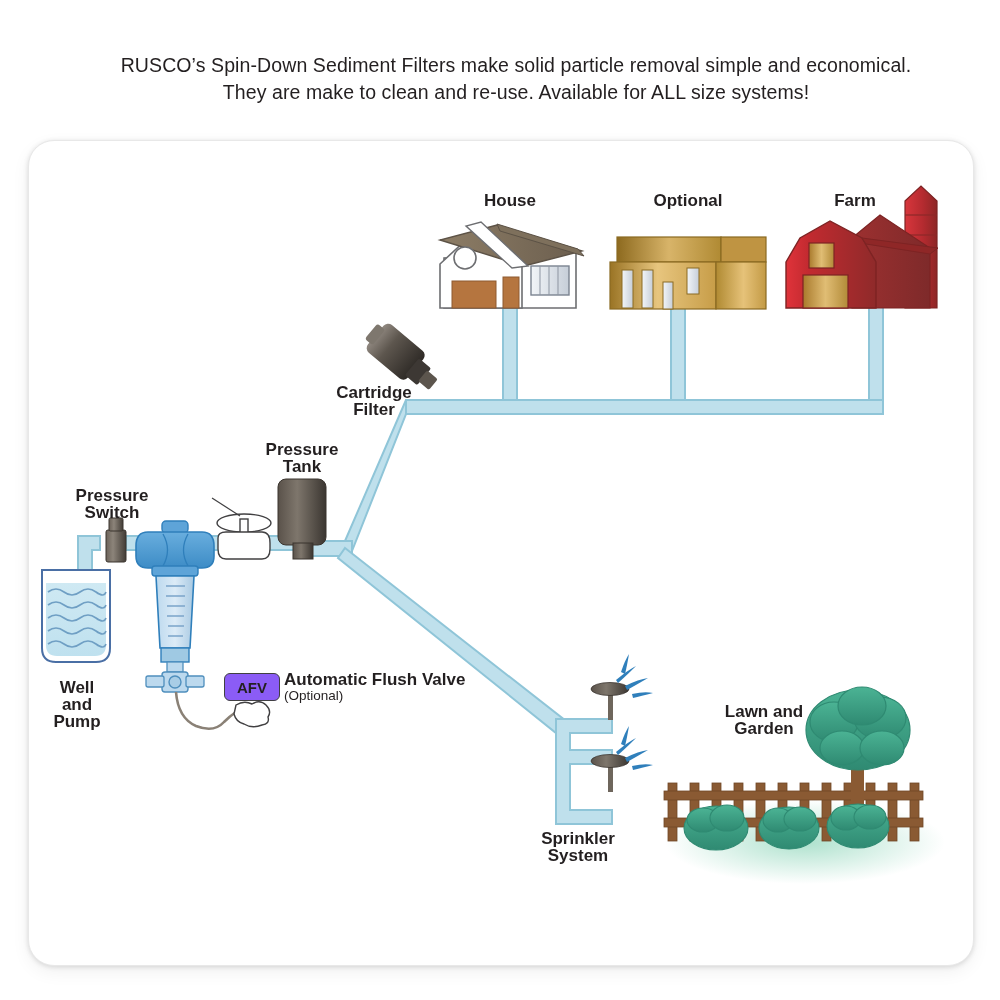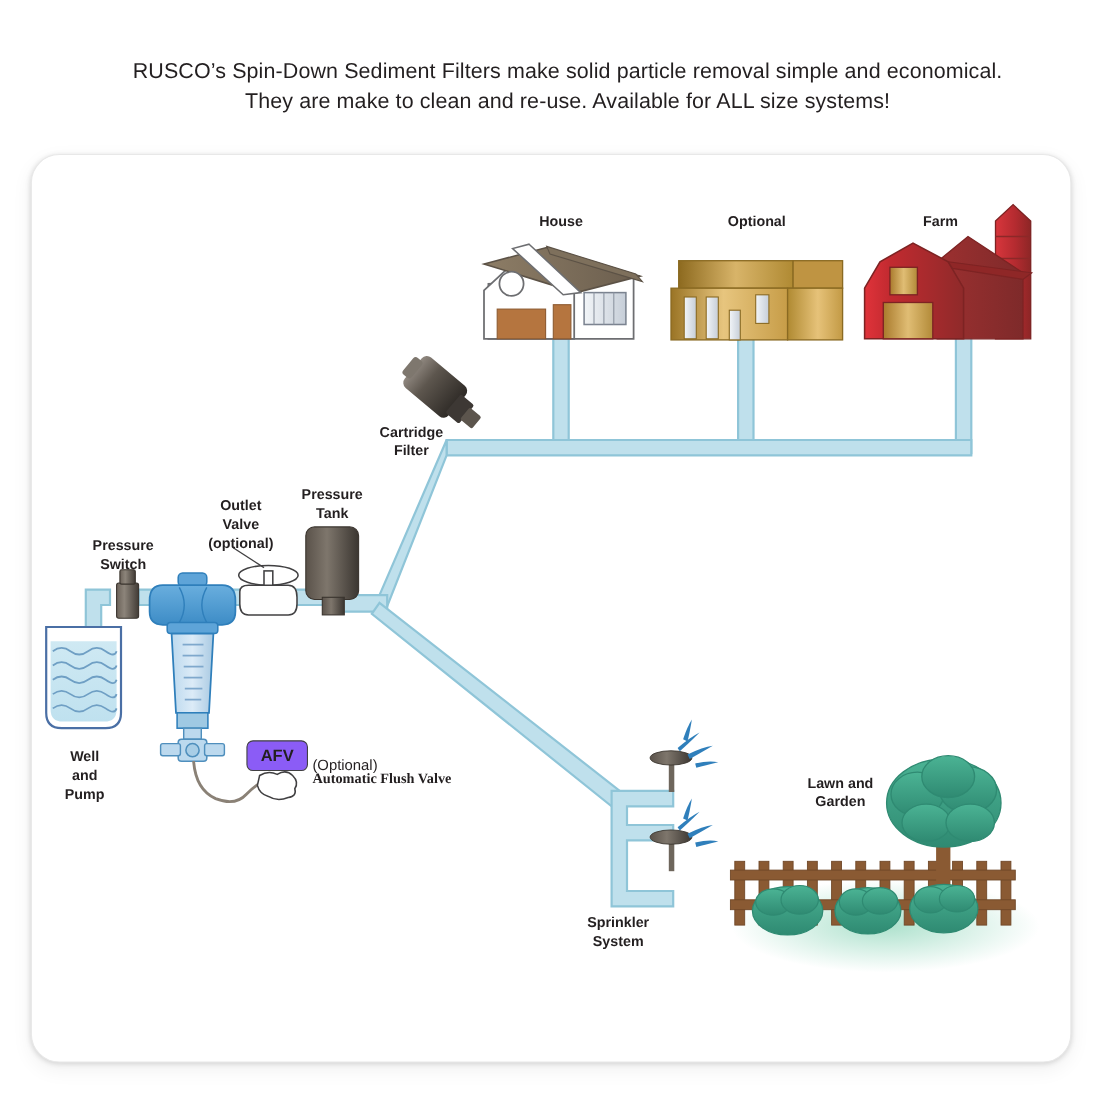--- a/index.html
+++ b/index.html
@@ -33,21 +33,21 @@
     border:1px solid #e8e8e8;
     box-shadow:0 1px 5px rgba(0,0,0,.13), 0 6px 18px rgba(0,0,0,.06);
     overflow:hidden;
   }
 
   
   .lbl{
     position:absolute;
     color:#231f20;
     font-weight:bold;
-    font-size:13px;
+    font-size:17px;
     line-height:17px;
     white-space:pre-line;
     text-align:center;
   }
   .lbl.left{text-align:left;}
   .sub{
     font-weight:400;
     font-size:13.5px;
     line-height:16px;
     color:#231f20;
@@ -379,40 +379,37 @@
 
   <div class="lbl" style="left:440px;top:192px;width:140px;">House</div>
 
   <div class="lbl" style="left:618px;top:192px;width:140px;">Optional</div>
 
   <div class="lbl" style="left:790px;top:192px;width:130px;">Farm</div>
 
   <div class="lbl" style="left:320px;top:384px;width:108px;">Cartridge
 Filter</div>
 
-  <div class="lbl" style="left:160px;top:451px;width:118px;">Outlet
-Valve
-(optional)</div>
 
   <div class="lbl" style="left:252px;top:441px;width:100px;">Pressure
 Tank</div>
 
   <div class="lbl" style="left:62px;top:487px;width:100px;">Pressure
 Switch</div>
 
   <div class="lbl" style="left:34px;top:679px;width:86px;text-align:center;">Well
 and
 Pump</div>
 
 
   <div style="position:absolute;left:224px;top:673px;width:54px;height:26px;border:1.6px solid #414042;border-radius:6px;background:#8b5cf6;
               display:flex;align-items:center;justify-content:center;font-weight:bold;font-size:15px;color:#231f20;">AFV</div>
 
-  <div class="lbl left" style="left:284px;top:699px;width:230px;font-family:Liberation Serif, serif;">Automatic Flush Valve</div>
+  <div class="lbl left" style="left:284px;top:671px;width:230px;">Automatic Flush Valve</div>
   <div class="sub" style="position:absolute;left:284px;top:688px;width:200px;">(Optional)</div>
 
-  <div class="lbl" style="left:504px;top:830px;width:116px;">Sprinkler
+  <div class="lbl" style="left:520px;top:830px;width:116px;">Sprinkler
 System</div>
 
   <div class="lbl" style="left:706px;top:703px;width:116px;">Lawn and
 Garden</div>
 
 </div>
 
 </body></html>

